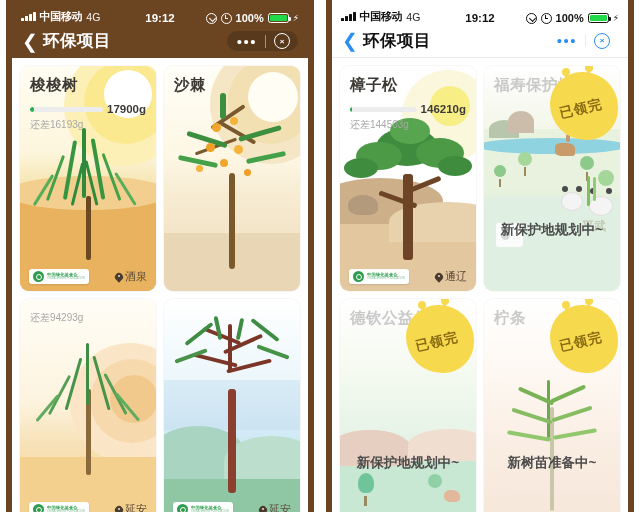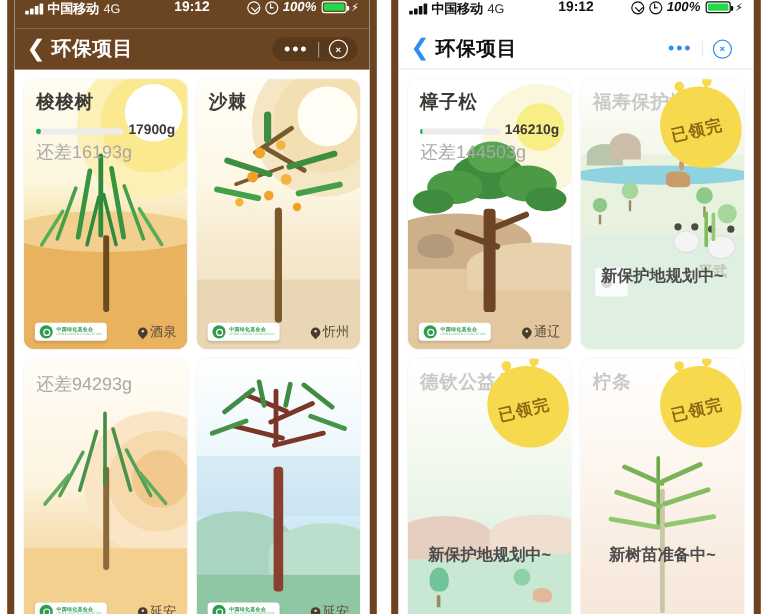--- a/index.html
+++ b/index.html
@@ -17,31 +17,31 @@
     position:absolute; left:6px; top:0; right:6px; bottom:0;
     border-left: 6px solid #6b4422;
     border-right: 6px solid #6b4422;
     overflow: hidden;
     display:flex; flex-direction:column;
   }
 
   
   .statusbar {
     height: 24px; flex: 0 0 24px;
-    display:flex; align-items:flex-start;
+    display:flex; align-items:flex-end;
     padding: 0 9px;
     font-size: 11px; font-weight: bold;
     position: relative;
   }
   .sb-left { display:flex; align-items:center; gap:4px; }
   .sb-mid {
     position:absolute; left:0; right:0; text-align:center;
     font-size:11.5px; font-weight:bold; pointer-events:none;
   }
-  .sb-right { margin-left:auto; display:flex; align-items:center; gap:4px; z-index:2;font-style:italic;}
+  .sb-right { margin-left:auto; display:flex; align-items:center; gap:4px; z-index:2;}
   .bars { display:flex; align-items:flex-end; gap:1.5px; height:9px; }
   .bars i { width:2.5px; background: currentColor; border-radius:.5px; display:block; }
   .bars i:nth-child(1){height:3px}.bars i:nth-child(2){height:5px}
   .bars i:nth-child(3){height:7px}.bars i:nth-child(4){height:9px}
   .carrier { font-size:11px; font-weight:bold; letter-spacing:-.3px;}
   .net { font-size:10.5px; font-weight:normal; opacity:.95;}
   .sb-ico { width:11px; height:11px; border:1.4px solid currentColor; border-radius:50%;
             display:inline-block; position:relative; }
   .sb-ico.alarm::before, .sb-ico.alarm::after{
     content:""; position:absolute; background: currentColor; }
@@ -105,21 +105,21 @@
   }
 
   
   .c-head { position:relative; z-index:4; padding:9px 10px 0 10px; }
   .c-title { font-size:15.5px; font-weight:bold; color:#3d3a36; letter-spacing:.5px; }
   .c-title.muted { color:#c9c9c9; }
   .c-progline { display:flex; align-items:center; gap:4px; margin-top:7px; }
   .c-bar { flex:1 1 auto; height:5px; border-radius:3px; background:#ececec; position:relative; overflow:hidden;}
   .c-bar i { position:absolute; left:0; top:0; bottom:0; background:#22b14c; border-radius:3px; }
   .c-weight { font-size:11.5px; font-weight:bold; color:#3d3a36; white-space:nowrap; }
-  .c-sub { margin-top:3px; font-size:15px; color:#a8a8a8; }
+  .c-sub { margin-top:3px; font-size:10px; color:#a8a8a8; }
 
   
   .art { position:absolute; inset:0; z-index:1; }
   .sun { position:absolute; border-radius:50%; }
 
   
   .c-foot {
     position:absolute; left:0; right:0; bottom:7px; z-index:5;
     display:flex; align-items:center; justify-content:space-between;
     padding: 0 9px;
@@ -292,33 +292,20 @@
               <div style="position:absolute;left:34px;top:56px;width:9px;height:9px;border-radius:50%;background:#efa026"></div>
               <div style="position:absolute;left:62px;top:58px;width:9px;height:9px;border-radius:50%;background:#f4b43c"></div>
               <div style="position:absolute;left:48px;top:72px;width:8px;height:8px;border-radius:50%;background:#f0a62c"></div>
               <div style="position:absolute;left:24px;top:78px;width:7px;height:7px;border-radius:50%;background:#f4b43c"></div>
               <div style="position:absolute;left:72px;top:82px;width:7px;height:7px;border-radius:50%;background:#efa026"></div>
             </div>
           </div>
           <div class="c-head">
             <div class="c-title">沙棘</div>
           </div>
-          <div class="c-foot">
-            <div class="brand">
-              <span class="bmark"></span>
-              <span class="btxt">
-                  <b>中国绿化基金会</b>
-              <s>CHINA GREEN FOUNDATION</s>
-                </span>
-            </div>
-            <div class="loc">
-              <span class="pin"></span>
-              <span>忻州</span>
-            </div>
-          </div>
         </div>
 
         <div class="card">
           <div class="art">
             <div style="position:absolute;inset:0;background:linear-gradient(#fffdf6 0%,#fdf4e0 45%,#f7e2b8 64%,#f2cf8c 100%)"></div>
             <div class="sun" style="right:-34px;top:44px;width:120px;height:120px;background:#fae6c6"></div>
             <div class="sun" style="right:-18px;top:60px;width:84px;height:84px;background:#f6d9ac"></div>
             <div class="sun" style="right:-2px;top:76px;width:48px;height:48px;background:#f2c98c"></div>
             <div style="position:absolute;left:0;right:0;bottom:0;height:30%;background:#f3d08d"></div>
             <div style="position:absolute;left:50%;bottom:22%;width:5px;height:86px;margin-left:-2px;background:#8a6a3a;border-radius:2px"></div>

